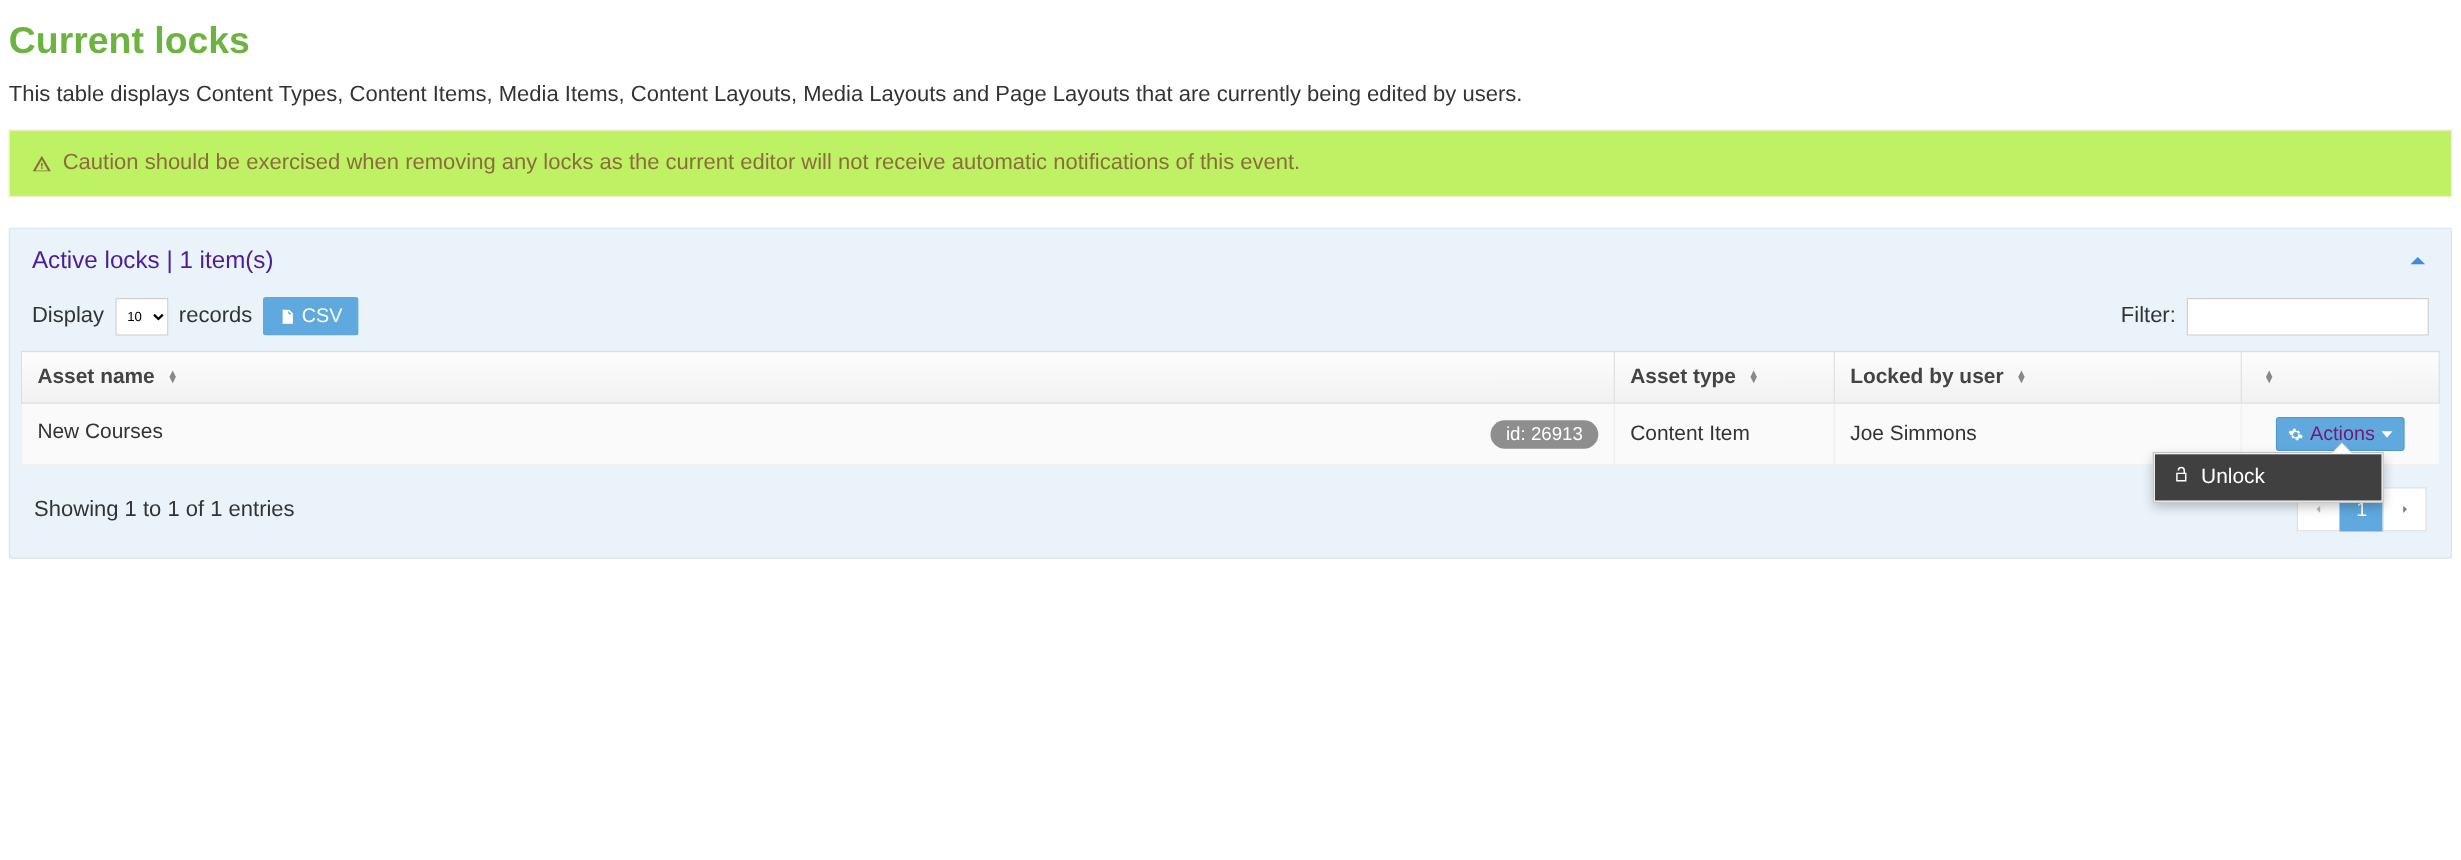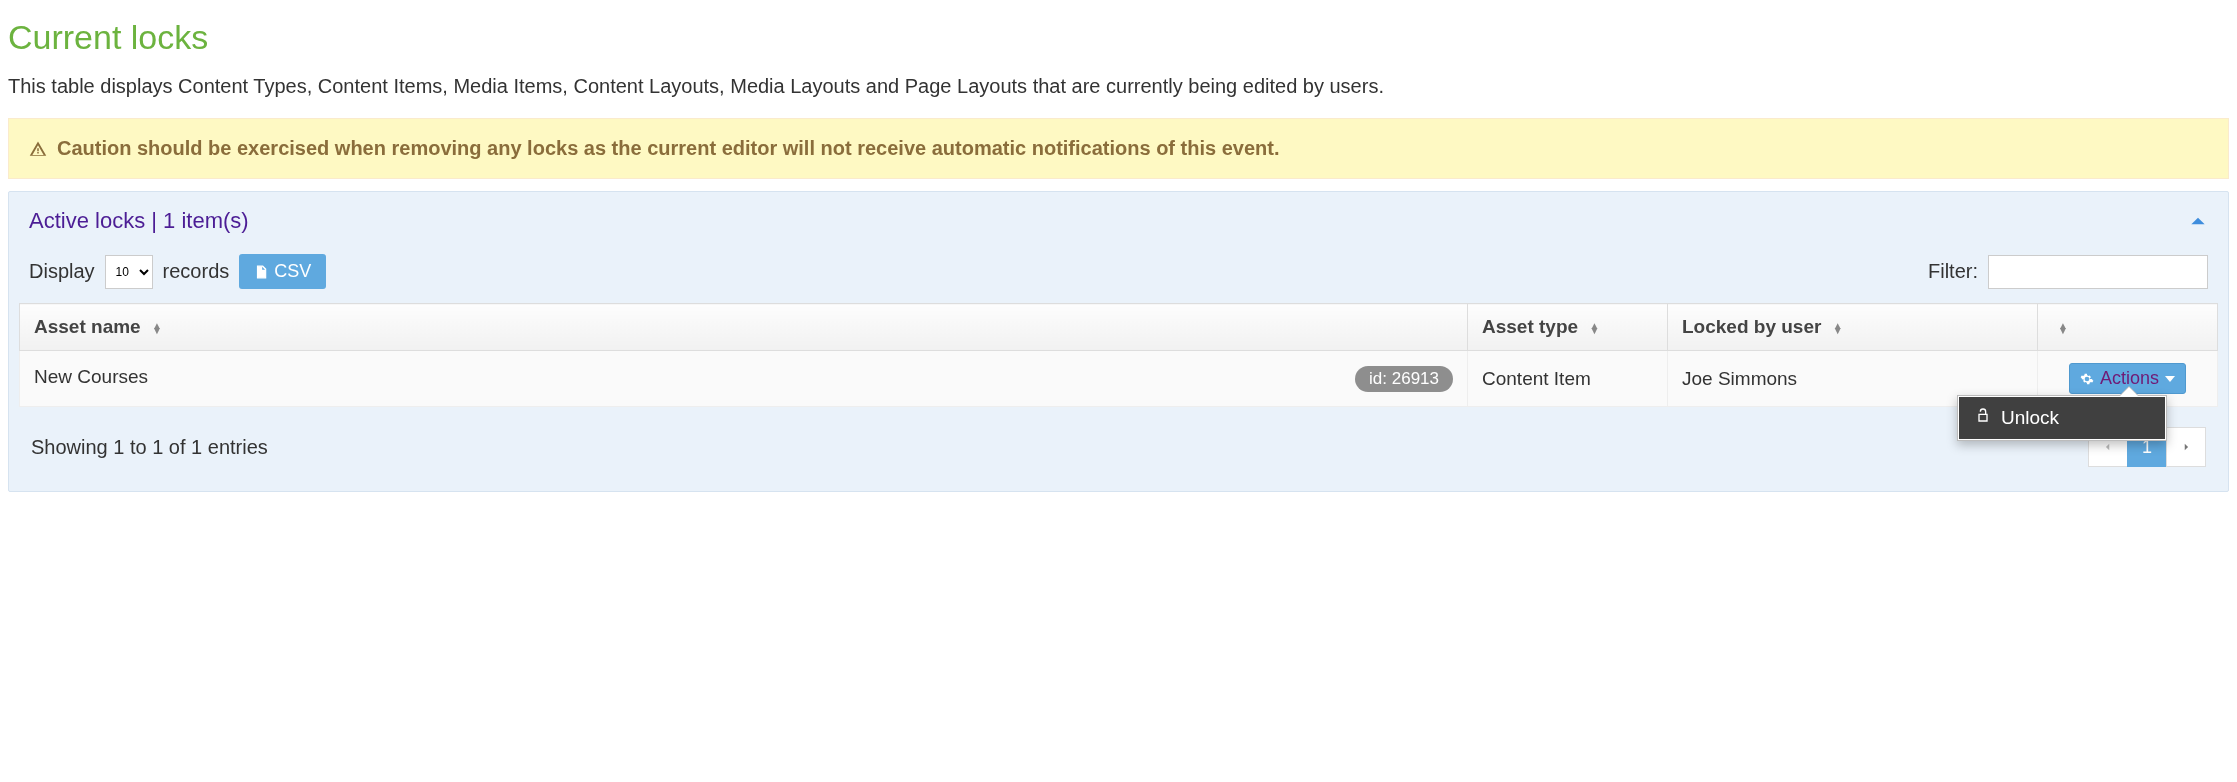--- a/index.html
+++ b/index.html
@@ -5,41 +5,40 @@
   * { box-sizing: border-box; }
   body {
     margin: 0;
     padding: 8px;
     font-family: "Helvetica Neue", Helvetica, Arial, sans-serif;
     font-size: 20px;
     color: #333;
     background: #fff;
   }
   h1.page-title {
-    font-weight: 400;
+    font-weight: 700;
     font-size: 34px;
     color: #6cb33f;
     margin: 10px 0 18px 0;
   }
   p.intro {
     font-size: 20px;
     color: #333;
     margin: 0 0 20px 0;
   }
   .alert-warning {
-    background: #fef9c3;
+    background: #bef264;
     border: 1px solid #faebcc;
     color: #8a6d3b;
     padding: 18px 20px;
-    margin-bottom: 12px;
+    margin-bottom: 28px;
     display: flex;
     align-items: center;
     gap: 10px;
     font-size: 20px;
-    font-weight: bold;
   }
   .alert-warning svg { flex: 0 0 auto; }
   .panel {
     background: #eaf2fa;
     border: 1px solid #d6e3f0;
     border-radius: 2px;
   }
   .panel-header {
     display: flex;
     align-items: center;

